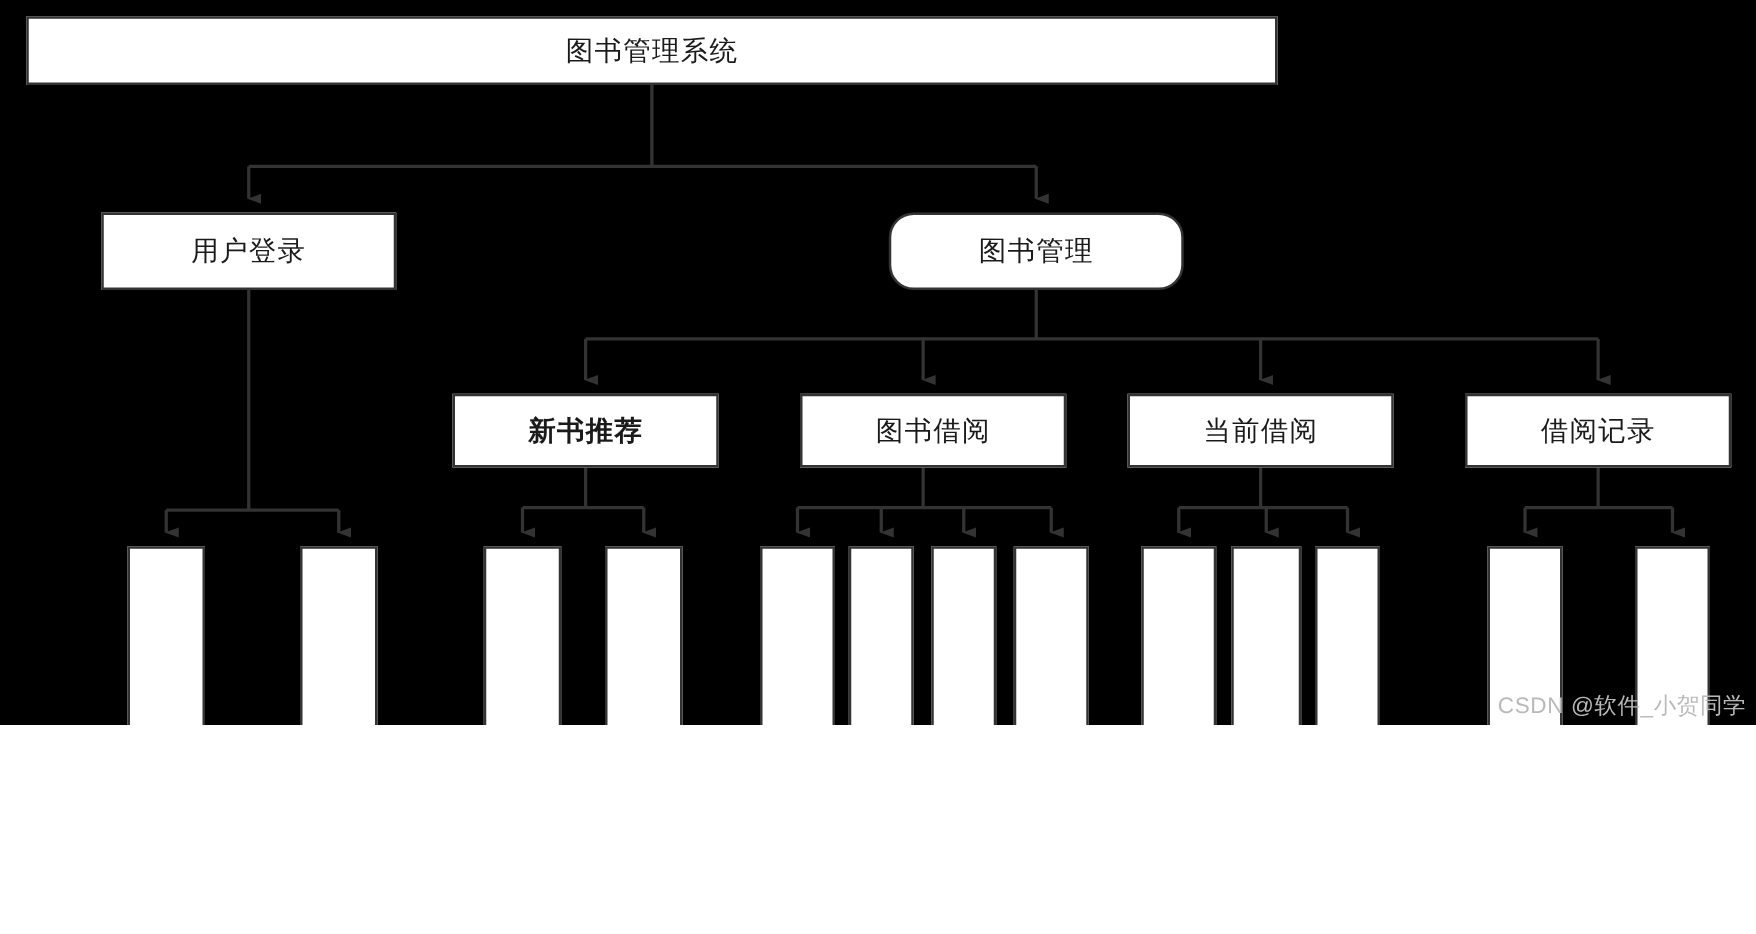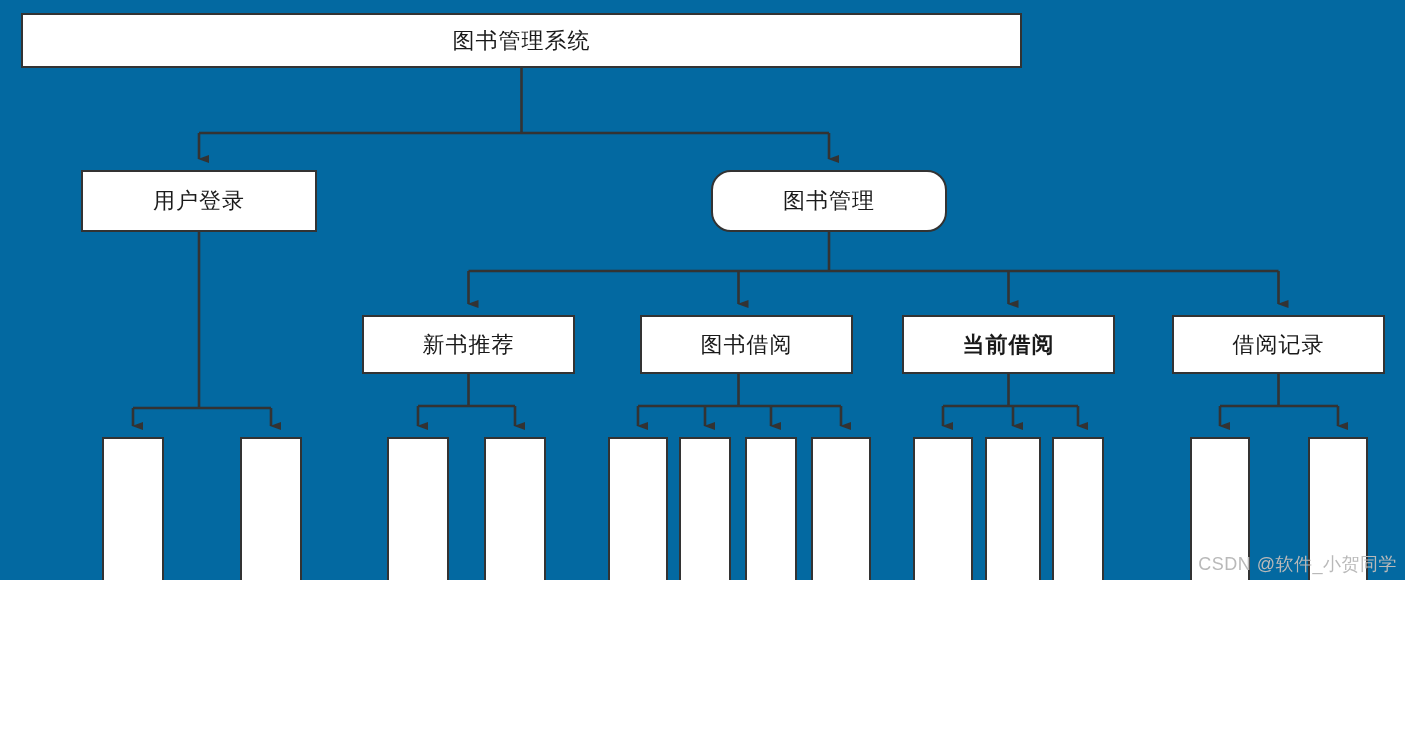--- a/index.html
+++ b/index.html
@@ -7,21 +7,21 @@
     padding: 0;
     background: #ffffff;
   }
   body {
     font-family: "Liberation Sans", "DejaVu Sans", sans-serif;
   }
   #canvas {
     position: relative;
     width: 1405px;
     height: 580px;
-    background: #0369a1;
+    background: #000000;
     overflow: hidden;
   }
   #edges {
     position: absolute;
     left: 0;
     top: 0;
     width: 1405px;
     height: 747px;
     pointer-events: none;
   }
@@ -114,27 +114,27 @@
   <div id="node-layer">
       <div class="node h" style="left: 21px; top: 13px; width: 1001px; height: 55px;">
         <span class="lbl">图书管理系统</span>
       </div>
       <div class="node h" style="left: 81px; top: 170px; width: 236px; height: 62px;">
         <span class="lbl">用户登录</span>
       </div>
       <div class="node h" style="left: 711px; top: 170px; width: 236px; height: 62px; border-radius: 20px;">
         <span class="lbl">图书管理</span>
       </div>
-      <div class="node h" style="left: 362px; top: 315px; width: 213px; height: 59px;">
+      <div class="node h" style="left: 362px; top: 315px; width: 213px; height: 59px; font-weight: bold;">
         <span class="lbl">新书推荐</span>
       </div>
       <div class="node h" style="left: 640px; top: 315px; width: 213px; height: 59px;">
         <span class="lbl">图书借阅</span>
       </div>
-      <div class="node h" style="left: 902px; top: 315px; width: 213px; height: 59px; font-weight: bold;">
+      <div class="node h" style="left: 902px; top: 315px; width: 213px; height: 59px;">
         <span class="lbl">当前借阅</span>
       </div>
       <div class="node h" style="left: 1172px; top: 315px; width: 213px; height: 59px;">
         <span class="lbl">借阅记录</span>
       </div>
       <div class="node v" style="left: 102px; top: 437px; width: 62px; height: 298px;">
         <span class="lbl">用户登录</span>
       </div>
       <div class="node v" style="left: 240px; top: 437px; width: 62px; height: 298px;">
         <span class="lbl">注销登录</span>

